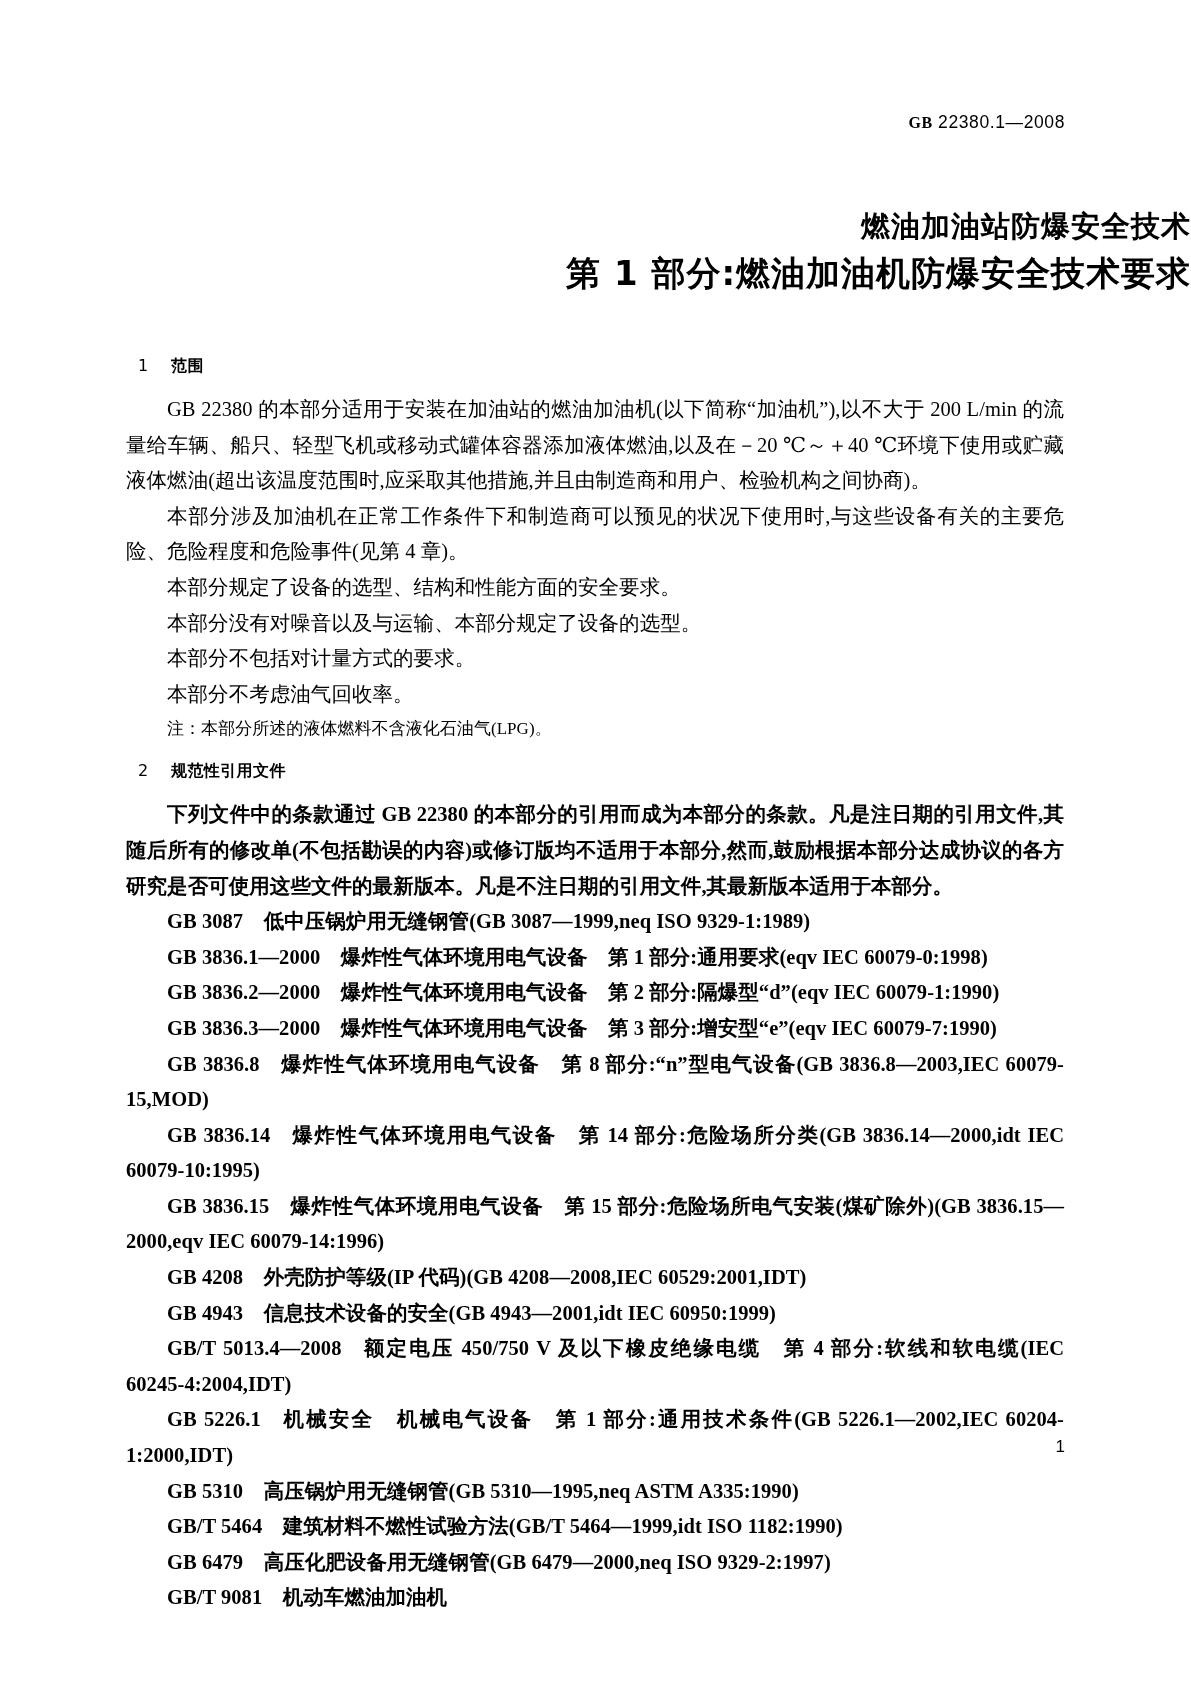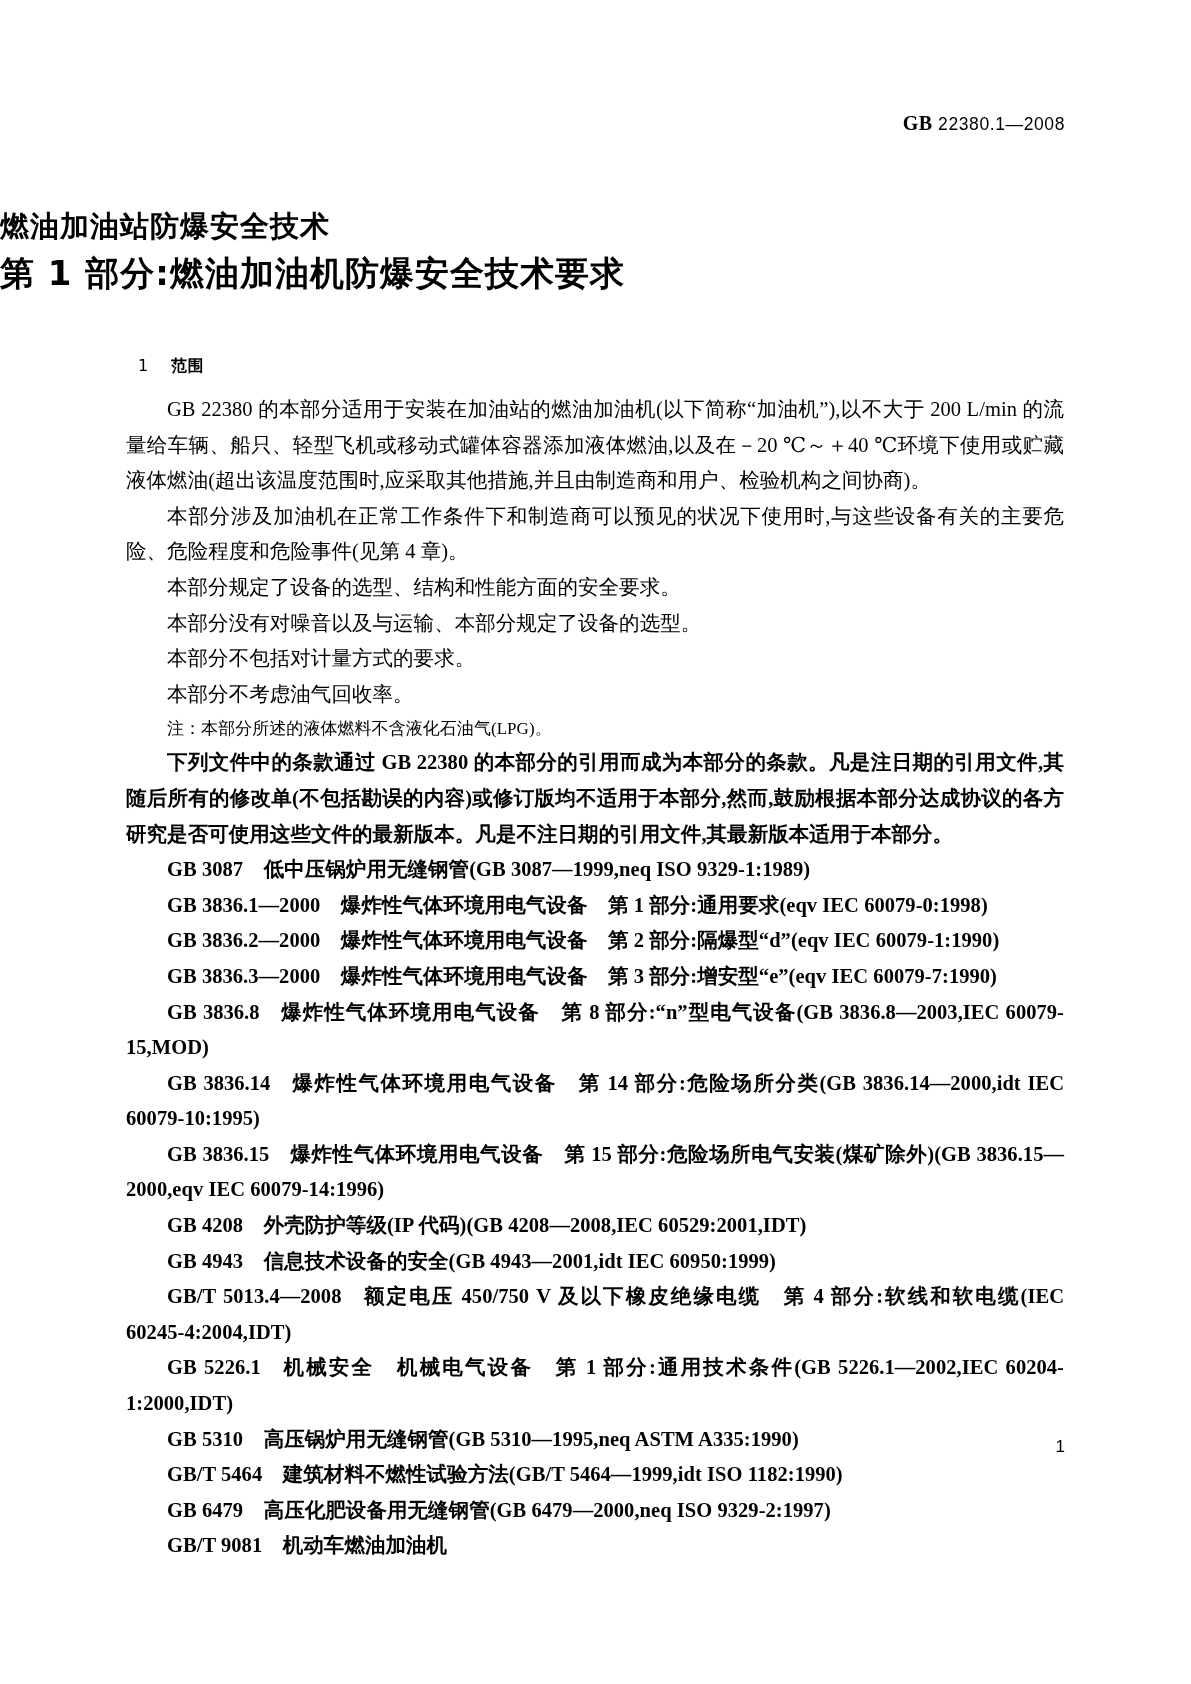--- a/index.html
+++ b/index.html
@@ -30,31 +30,31 @@
     top: 112px;
     right: 126px;
     font-family: "Liberation Sans", "DejaVu Sans", sans-serif;
     font-size: 17.5px;
     letter-spacing: 0.6px;
     white-space: nowrap;
   }
   .running-head .gb-mark {
     font-family: "Liberation Serif", "DejaVu Serif", serif;
     font-weight: bold;
-    font-size: 20px;
+    font-size: 16px;
     letter-spacing: 0.5px;
   }
 
   
   .doc-title {
     position: absolute;
     top: 203px;
     left: 0;
     width: 1191px;
-    text-align: left;
+    text-align: right;
     font-family: "DejaVu Sans", "Liberation Sans", sans-serif;
     font-weight: bold;
     font-size: 29px;
     line-height: 47px;
     letter-spacing: 1px;
   }
   .doc-title .line2 {
     display: block;
     font-size: 34px;
   }
@@ -143,20 +143,23 @@
     </h2>
 
     <p class="body indent first-para">GB 22380 的本部分适用于安装在加油站的燃油加油机(以下简称“加油机”),以不大于 200 L/min 的流量给车辆、船只、轻型飞机或移动式罐体容器添加液体燃油,以及在－20 ℃～＋40 ℃环境下使用或贮藏液体燃油(超出该温度范围时,应采取其他措施,并且由制造商和用户、检验机构之间协商)。</p>
     <p class="body indent">本部分涉及加油机在正常工作条件下和制造商可以预见的状况下使用时,与这些设备有关的主要危险、危险程度和危险事件(见第 4 章)。</p>
     <p class="body indent">本部分规定了设备的选型、结构和性能方面的安全要求。</p>
     <p class="body indent">本部分没有对噪音以及与运输、本部分规定了设备的选型。</p>
     <p class="body indent">本部分不包括对计量方式的要求。</p>
     <p class="body indent">本部分不考虑油气回收率。</p>
     <p class="note">注：本部分所述的液体燃料不含液化石油气(LPG)。</p>
 
+    <h2 class="clause clause-2">
+      <span class="num">2</span><span>规范性引用文件</span>
+    </h2>
 
     <p class="body indent ref-intro">下列文件中的条款通过 GB 22380 的本部分的引用而成为本部分的条款。凡是注日期的引用文件,其随后所有的修改单(不包括勘误的内容)或修订版均不适用于本部分,然而,鼓励根据本部分达成协议的各方研究是否可使用这些文件的最新版本。凡是不注日期的引用文件,其最新版本适用于本部分。</p>
 
     <p class="ref-item">GB 3087 低中压锅炉用无缝钢管(GB 3087—1999,neq ISO 9329-1:1989)</p>
     <p class="ref-item">GB 3836.1—2000 爆炸性气体环境用电气设备 第 1 部分:通用要求(eqv IEC 60079-0:1998)</p>
     <p class="ref-item">GB 3836.2—2000 爆炸性气体环境用电气设备 第 2 部分:隔爆型“d”(eqv IEC 60079-1:1990)</p>
     <p class="ref-item">GB 3836.3—2000 爆炸性气体环境用电气设备 第 3 部分:增安型“e”(eqv IEC 60079-7:1990)</p>
     <p class="ref-item">GB 3836.8 爆炸性气体环境用电气设备 第 8 部分:“n”型电气设备(GB 3836.8—2003,IEC 60079-15,MOD)</p>
     <p class="ref-item">GB 3836.14 爆炸性气体环境用电气设备 第 14 部分:危险场所分类(GB 3836.14—2000,idt IEC 60079-10:1995)</p>
     <p class="ref-item">GB 3836.15 爆炸性气体环境用电气设备 第 15 部分:危险场所电气安装(煤矿除外)(GB 3836.15—2000,eqv IEC 60079-14:1996)</p>

